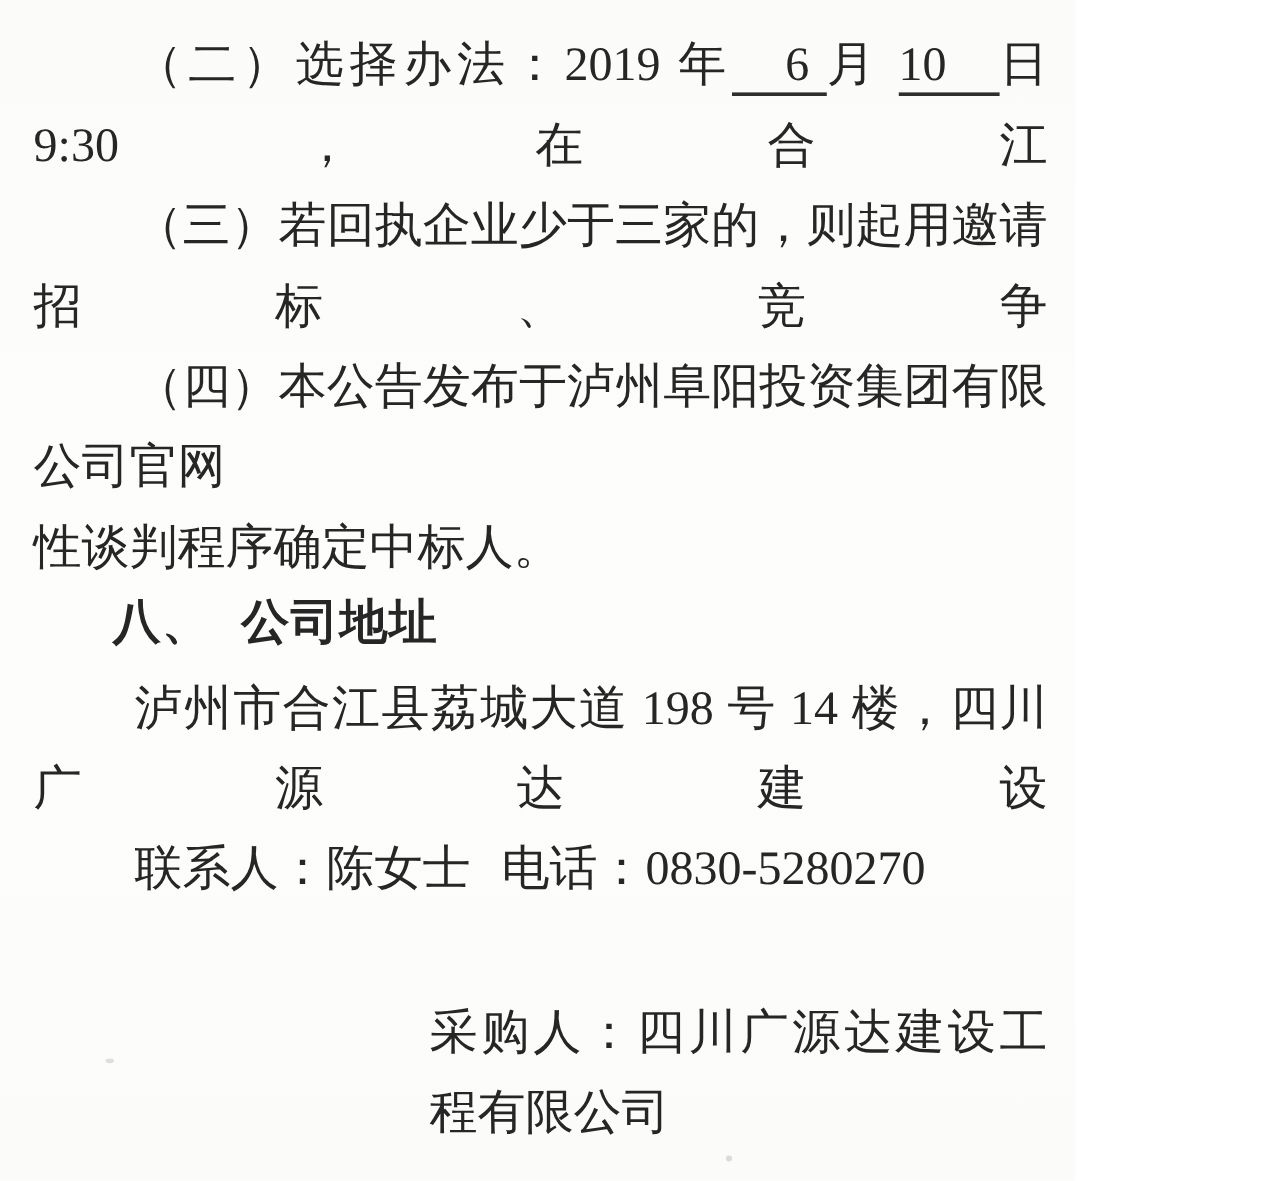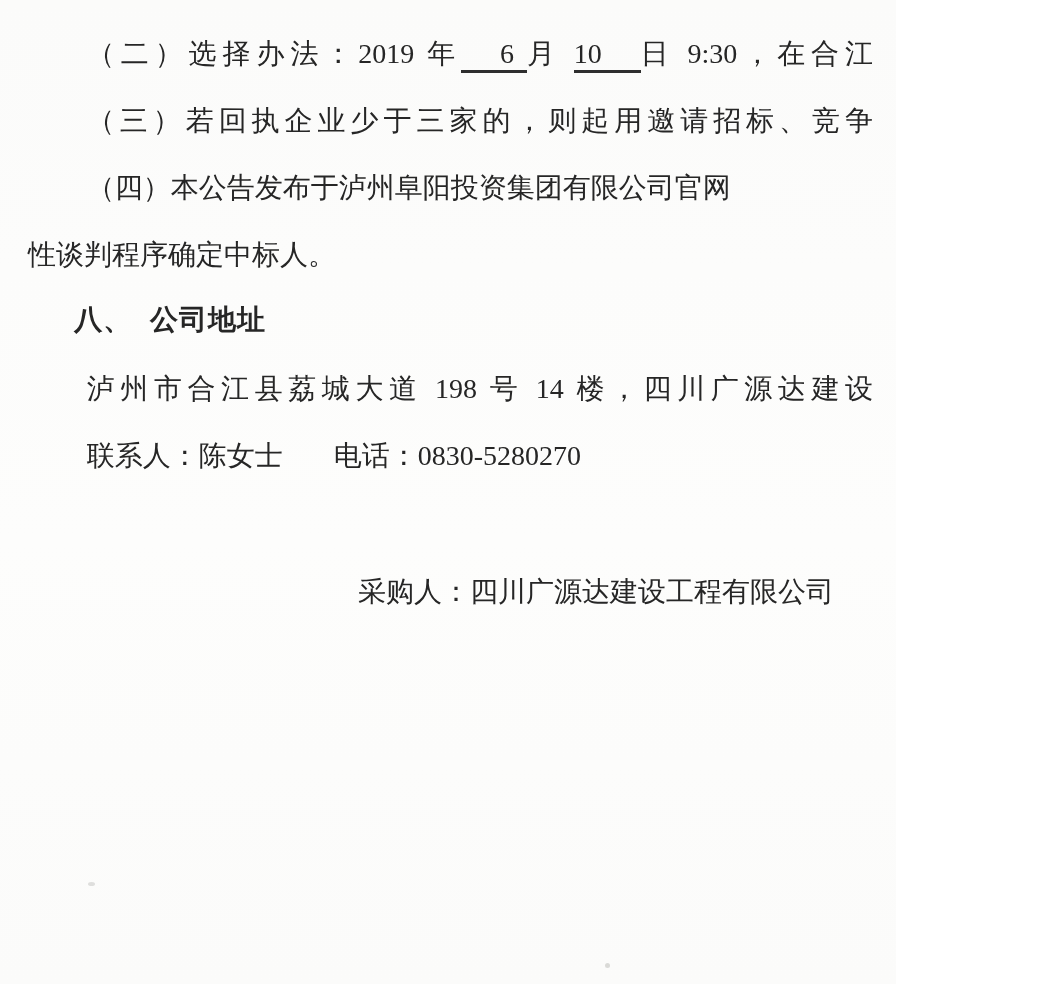--- a/index.html
+++ b/index.html
@@ -9,21 +9,21 @@
   }
   .page {
     position: relative;
     width: 896px;
     height: 984px;
     box-sizing: border-box;
     padding: 20px 23px 0 28px;
     background: #fcfcfb;
     background-image: linear-gradient(180deg, #fbfbfa 0%, #fdfdfc 55%, #fbfbfa 100%);
     font-family: "Liberation Serif", "DejaVu Serif", serif;
-    font-size: 28px;
+    font-size: 40px;
     line-height: 67px;
     color: #262626;
     overflow: hidden;
   }
   .line {
     text-align: justify;
   }
   .full {
     text-align-last: justify;
   }
@@ -34,21 +34,21 @@
     font-family: Liberation Mono, monospace;
     font-weight: 600;
     text-indent: 1.65em;
     letter-spacing: 1px;
   }
   .u {
     border-bottom: 3px solid #2e2e2e;
     padding-bottom: 1px;
   }
   .gap-left {
-    margin-left: 51px;
+    margin-left: 26px;
   }
   .spacer {
     height: 69px;
   }
   .sig-buyer {
     margin-left: 330px;
   }
   .speck {
     position: absolute;
     background: #c7c7c5;

